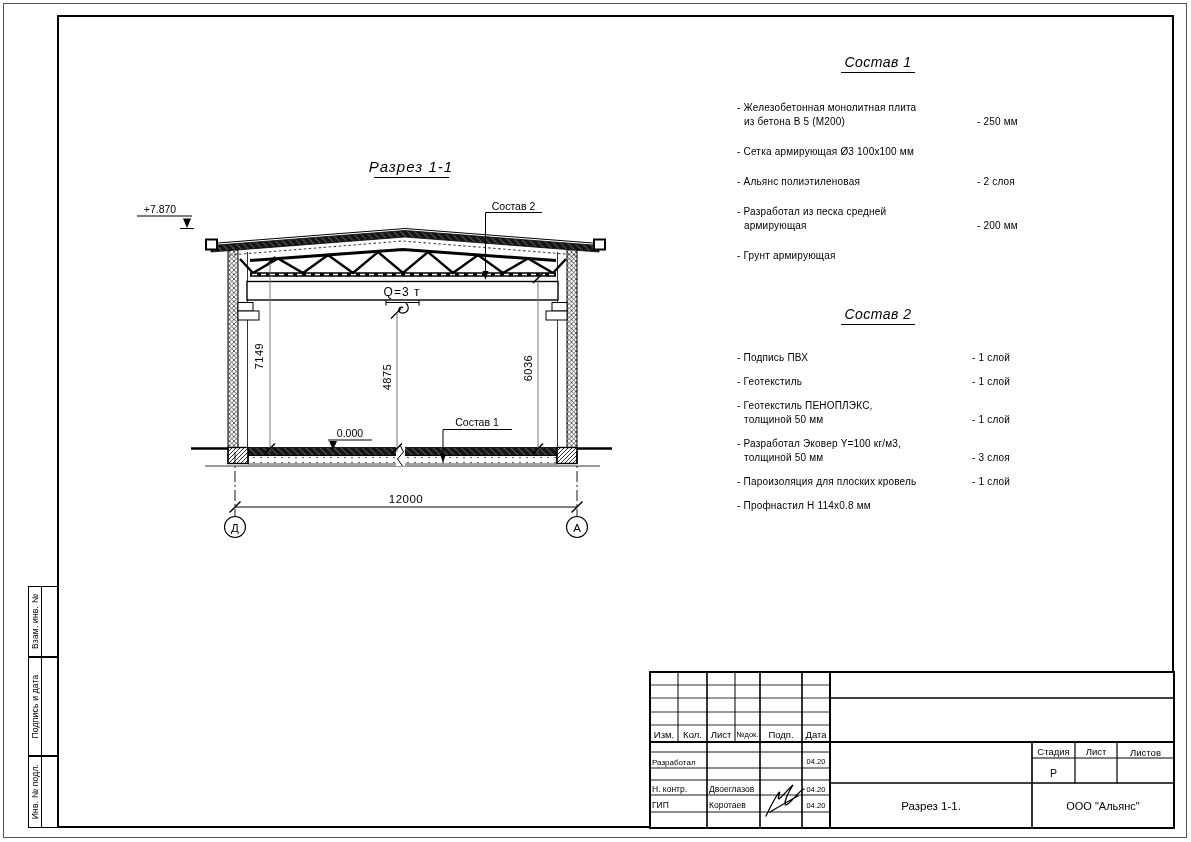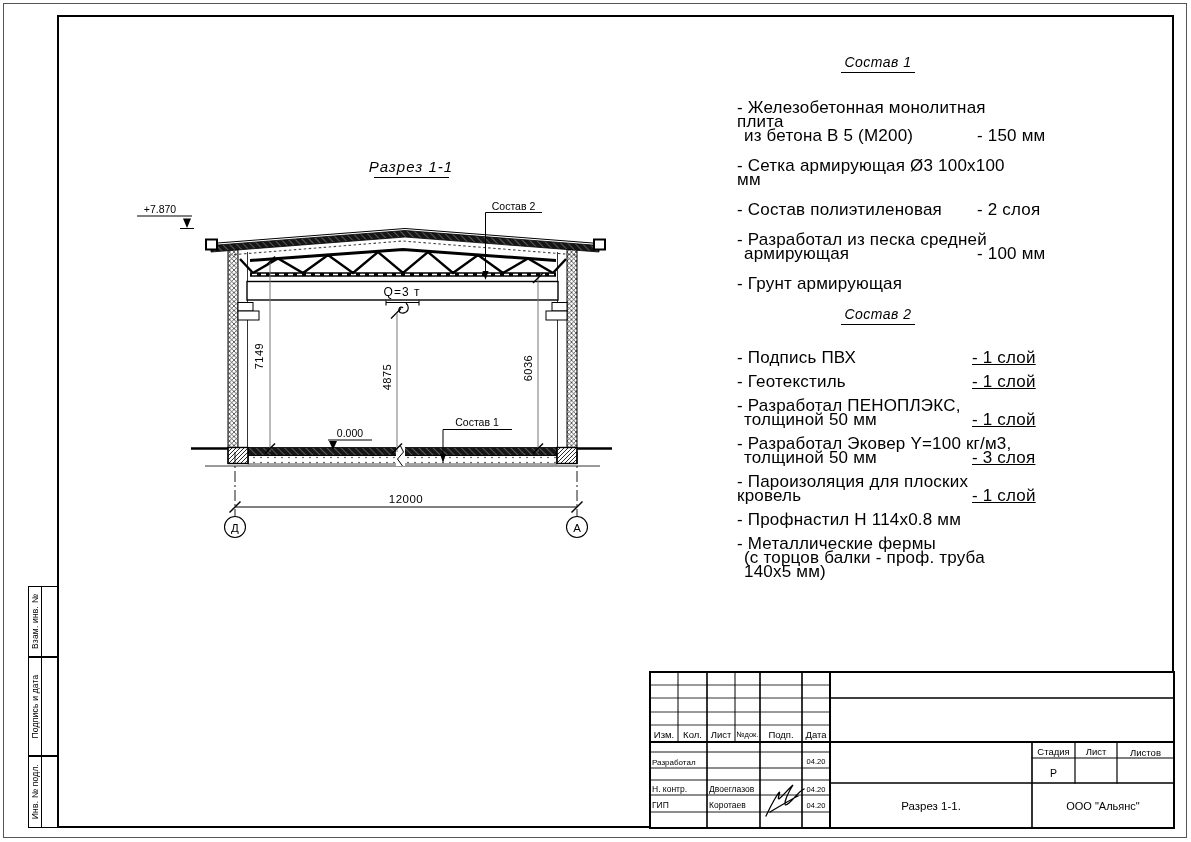--- a/index.html
+++ b/index.html
@@ -12,27 +12,27 @@
   .frame { position:absolute; left:57px; top:15px; width:1117px; height:813px;
     border:2px solid #000; box-sizing:border-box; }
   .drawing-svg { position:absolute; left:0; top:0; }
   svg text { font-family:"Liberation Sans", sans-serif; fill:#000; }
 
   
   .sostav { position:absolute; width:282px; }
   .sostav-title { width:fit-content; margin:0 auto; font-size:14px; font-style:italic;
     letter-spacing:.5px; border-bottom:1.3px solid #000; padding:0 3px 2px 3px; }
   .sostav .items { margin-top:0; }
-  .sostav .item { position:relative; font-size:17px; line-height:14px; letter-spacing:.2px; }
+  .sostav .item { position:relative; font-size:10px; line-height:14px; letter-spacing:.2px; }
   #sostav1-block .item { margin-bottom:16px; }
   #sostav2-block .item { margin-bottom:10px; }
   .sostav .l2 { padding-left:7px; }
   .sostav .val { position:absolute; bottom:0; white-space:nowrap; }
   #sostav1-block .val { left:240px; }
-  #sostav2-block .val { left:235px;text-decoration:underline; }
+  #sostav2-block .val { left:235px; }
   #sostav1-block .items { padding-top:28px; }
   #sostav2-block .items { padding-top:26px; }
 
   
   .side-cell { position:absolute; left:28px; width:30px; border:1.5px solid #000;
     box-sizing:border-box; }
   .side-cell .divider { position:absolute; left:12px; top:0; bottom:0;
     border-left:1.2px solid #000; }
   .side-label { position:absolute; font-size:8.5px; letter-spacing:.2px; text-align:center;
     white-space:nowrap; transform:rotate(-90deg); height:13px; line-height:13px; }
@@ -237,71 +237,67 @@
       <text x="1103" y="809.5" text-anchor="middle" font-size="11">ООО "Альянс"</text>
     </g>
   </svg>
 
   <div class="sostav" id="sostav1-block" style="left:737px; top:54px;">
     <div class="sostav-title">Состав 1</div>
     <div class="items">
       <div class="item">
         <div>- Железобетонная  монолитная плита</div>
         <div class="l2">из бетона В 5 (М200)</div>
-        <span class="val">- 150 мм</span>
+        <span class="val">- 250 мм</span>
       </div>
       <div class="item">
         <div>- Сетка армирующая Ø3 100х100 мм</div>
       </div>
       <div class="item">
-        <div>- Состав полиэтиленовая</div>
+        <div>- Альянс полиэтиленовая</div>
         <span class="val">-  2 слоя</span>
       </div>
       <div class="item">
         <div>- Разработал из песка средней</div>
         <div class="l2">армирующая</div>
-        <span class="val">- 100 мм</span>
+        <span class="val">- 200 мм</span>
       </div>
       <div class="item">
         <div>- Грунт армирующая</div>
       </div>
     </div>
   </div>
 
   <div class="sostav" id="sostav2-block" style="left:737px; top:306px;">
     <div class="sostav-title">Состав 2</div>
     <div class="items">
       <div class="item">
         <div>- Подпись ПВХ</div>
         <span class="val">- 1 слой</span>
       </div>
       <div class="item">
         <div>- Геотекстиль</div>
         <span class="val">- 1 слой</span>
       </div>
       <div class="item">
-        <div>- Разработал ПЕНОПЛЭКС,</div>
+        <div>- Геотекстиль ПЕНОПЛЭКС,</div>
         <div class="l2">толщиной 50 мм</div>
         <span class="val">- 1 слой</span>
       </div>
       <div class="item">
         <div>- Разработал Эковер Y=100 кг/м3,</div>
         <div class="l2">толщиной 50 мм</div>
         <span class="val">- 3 слоя</span>
       </div>
       <div class="item">
         <div>- Пароизоляция для плоских кровель</div>
         <span class="val">- 1 слой</span>
       </div>
       <div class="item">
         <div>- Профнастил Н 114х0.8 мм</div>
-      </div>
-      <div class="item">
-        <div>- Металлические фермы</div>
-        <div class="l2">(с торцов балки - проф. труба 140х5 мм)</div>
       </div>
     </div>
   </div>
 
   <div class="side-cell" style="top:586px; height:71px;">
     <div class="divider"></div>
   </div>
   <div class="side-cell" style="top:657px; height:99px;">
     <div class="divider"></div>
   </div>

